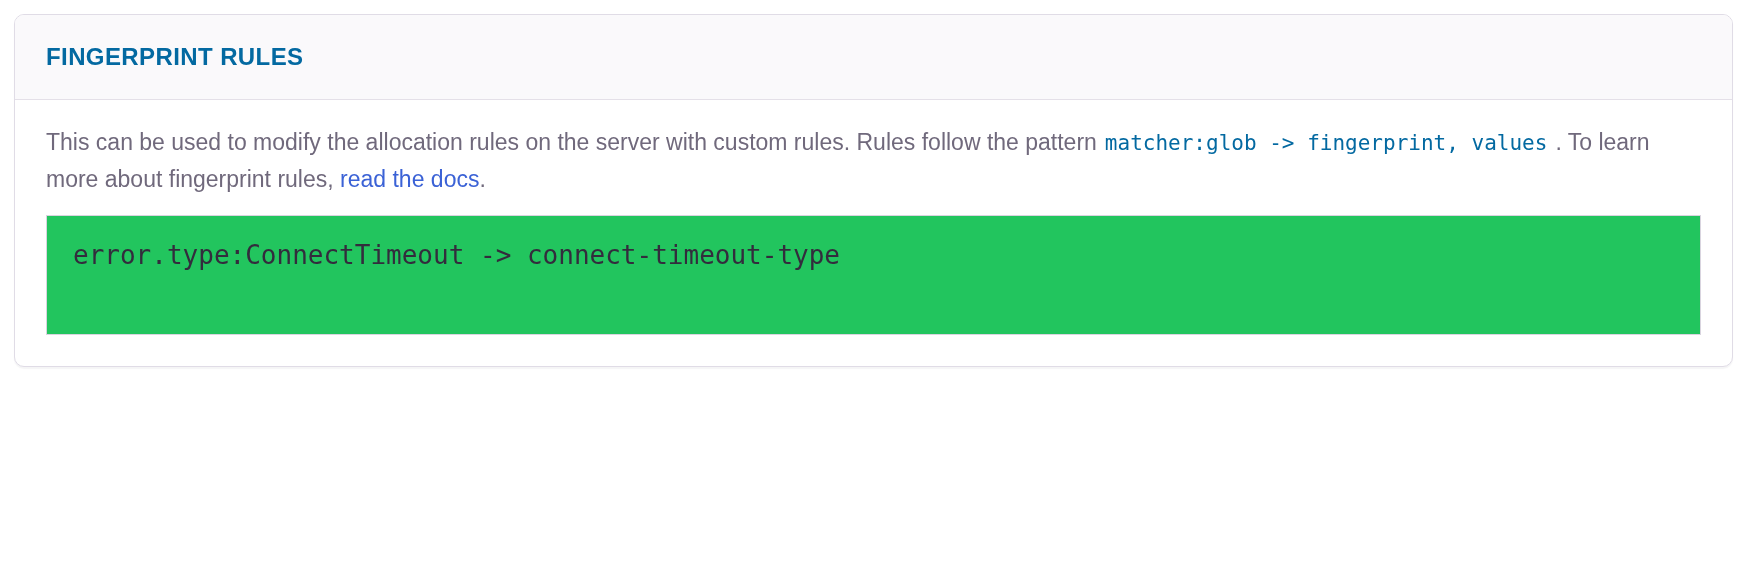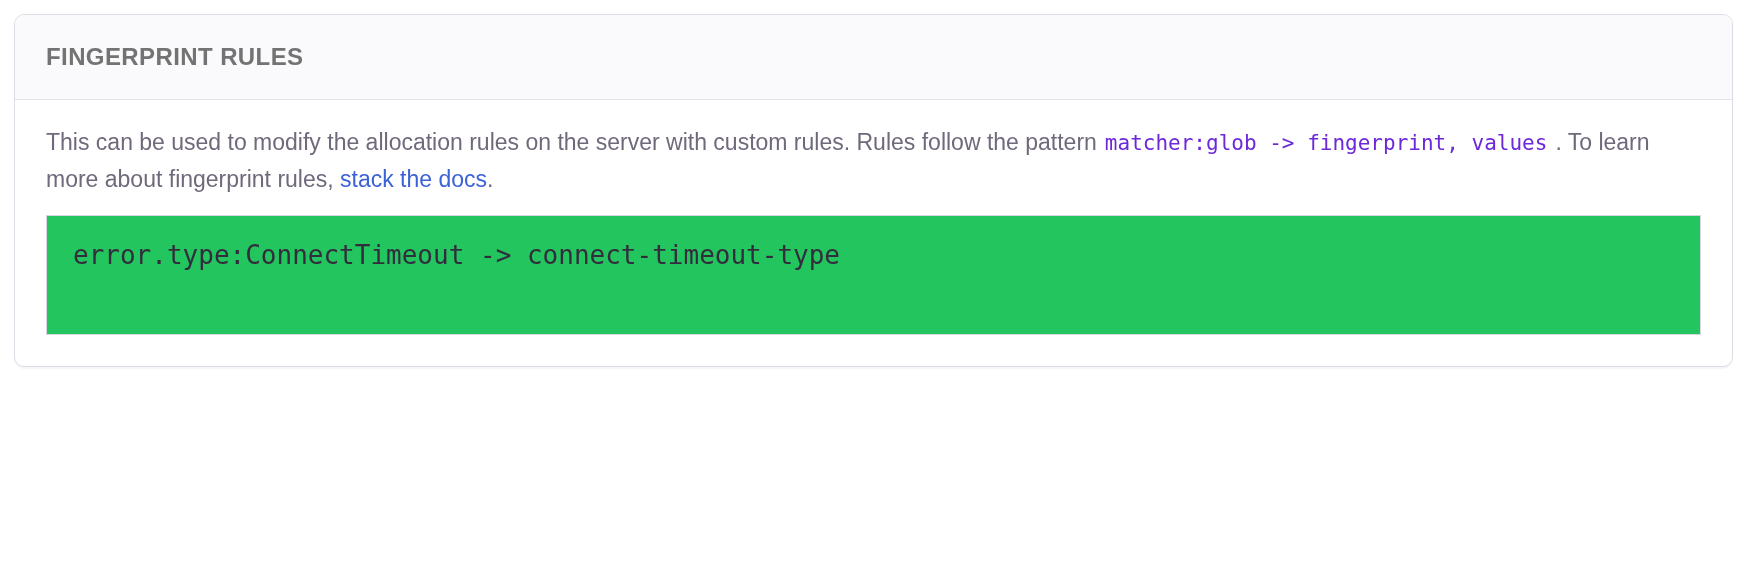--- a/index.html
+++ b/index.html
@@ -23,36 +23,36 @@
   .panel-header {
     background: #faf9fb;
     border-bottom: 1px solid #e4e0e8;
     padding: 27px 31px;
   }
   .panel-title {
     font-size: 24px;
     line-height: 30px;
     font-weight: 700;
     letter-spacing: 0.4px;
-    color: #737373;
+    color: #0369a1;
     text-transform: uppercase;
   }
   .panel-body {
     padding: 24px 31px 31px 31px;
   }
   .description {
     max-width: 1630px;
     font-size: 23px;
     line-height: 36px;
     color: #70697c;
   }
   .inline-code {
     font-family: "DejaVu Sans Mono", monospace;
     font-size: 21px;
-    color: #6d28d9;
+    color: #0369a1;
     margin: 0 8px;
     white-space: normal;
   }
   .doc-link {
     color: #3b62d6;
     text-decoration: none;
     cursor: pointer;
   }
   .example-code {
     margin: 18px 75px 0 0;
@@ -90,20 +90,20 @@
 <div class="page">
   <section class="panel">
 
     <header class="panel-header">
       <h2 class="panel-title">FINGERPRINT RULES</h2>
     </header>
 
     <div class="panel-body">
 
       <p class="description"><span>This can be used to modify the allocation rules on the server with custom rules. Rules follow the pattern</span><code class="inline-code">matcher:glob -&gt; fingerprint, values</code><span>. To learn more about fingerprint rules,</span>
-        <a class="doc-link" href="#">stack the docs</a><span>.</span></p>
+        <a class="doc-link" href="#">read the docs</a><span>.</span></p>
 
 
       <textarea class="rules-textarea" spellcheck="false" style="">error.type:ConnectTimeout -&gt; connect-timeout-type</textarea>
 
     </div>
   </section>
 </div>
 
 </body></html>

